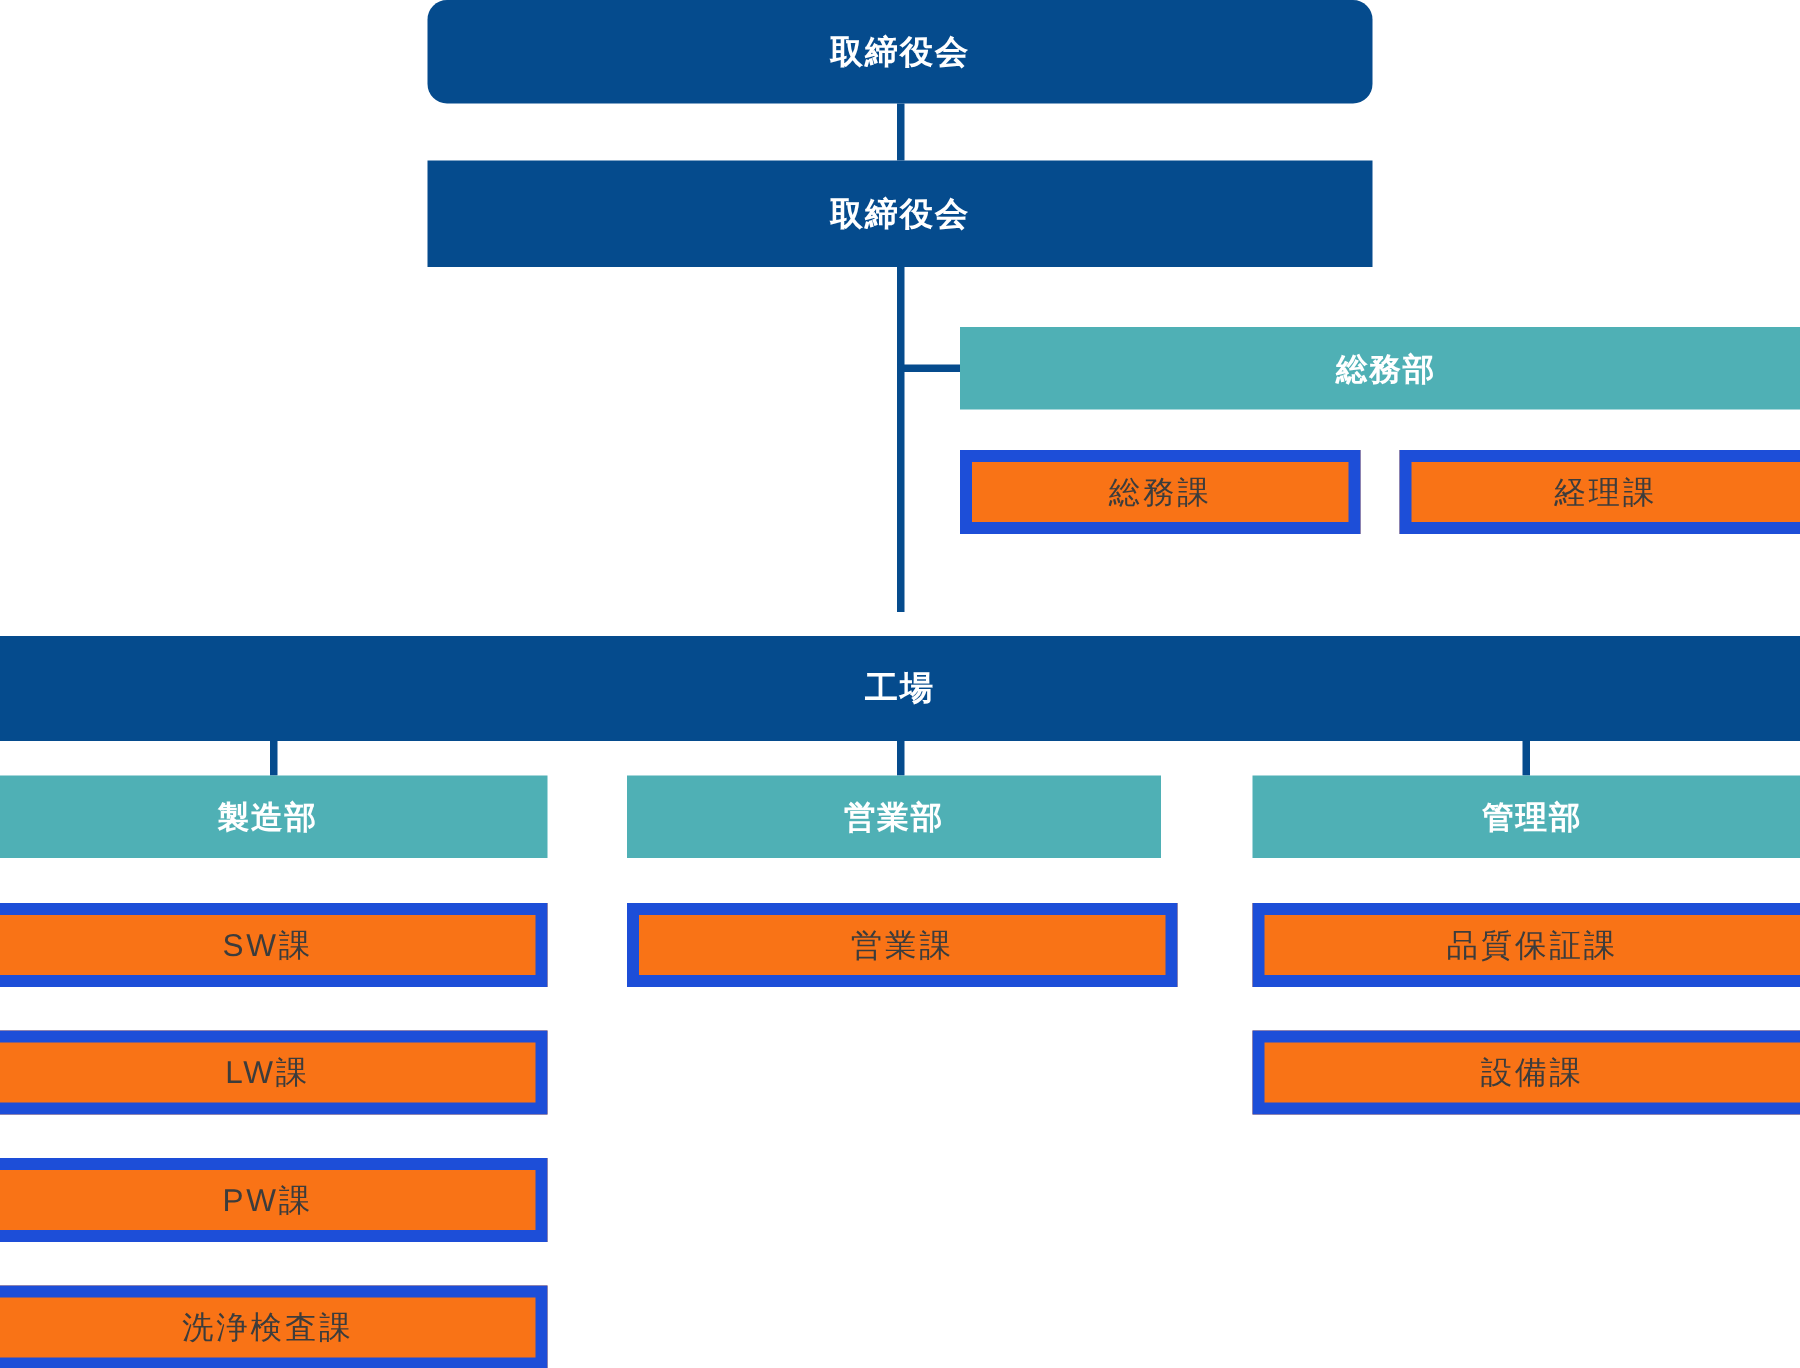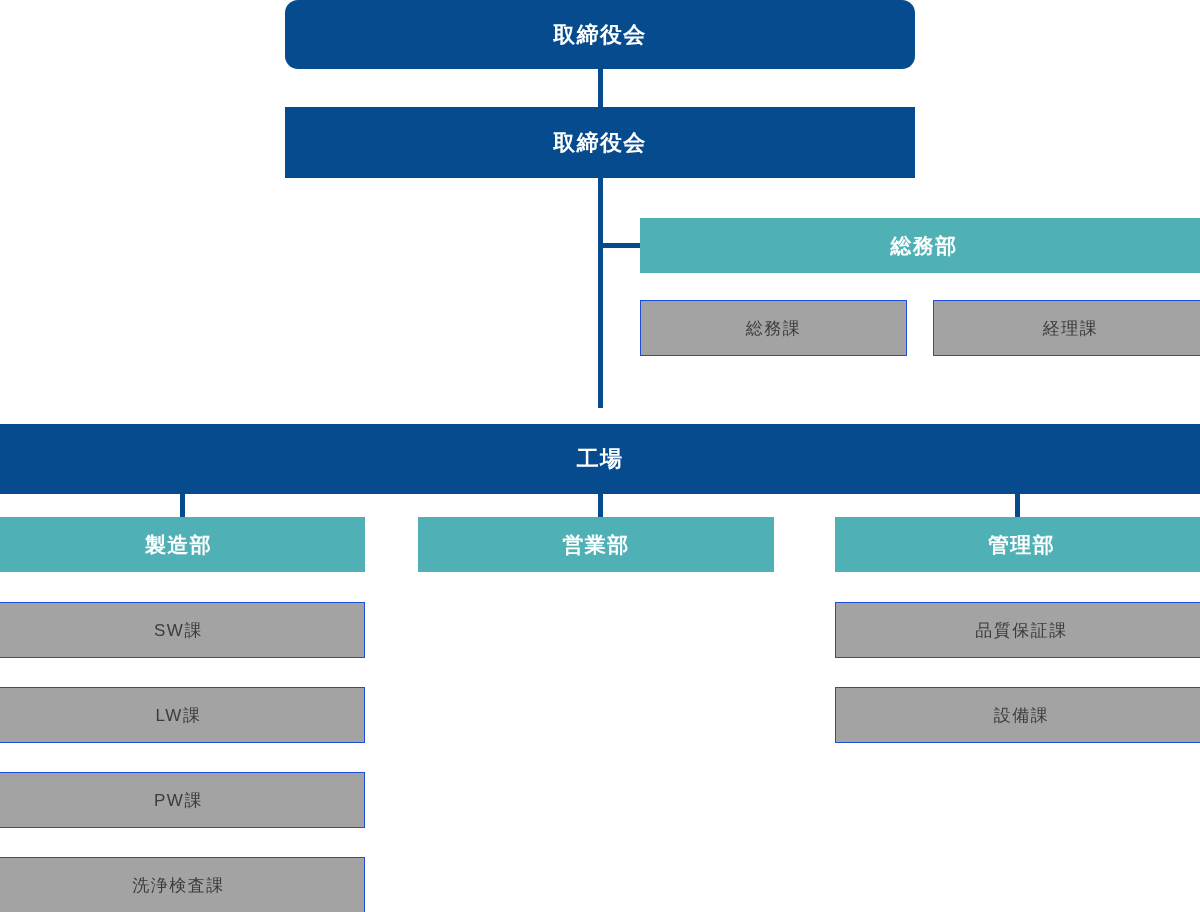--- a/index.html
+++ b/index.html
@@ -38,25 +38,25 @@
   }
 
   .node-dept {
     background: #4fb0b5;
     color: #ffffff;
     font-weight: bold;
     font-size: 21px;
   }
 
   .node-section {
-    background: #a3a3a3;
-    border: 1px solid #1d4ed8;
+    background: #f97316;
+    border: 8px solid #1d4ed8;
     color: #3c3c3c;
     font-weight: normal;
-    font-size: 17px;
+    font-size: 21px;
     letter-spacing: 0.09em;
   }
 
   
   .conn {
     position: absolute;
     background: #054b8d;
   }
   .conn-v { width: 5px; }
   .conn-h { height: 5px; }
@@ -95,20 +95,21 @@
   <div class="node node-section" style="left:-8px; top:602px; width:373px; height:56px;">SW課</div>
 
   <div class="node node-section" style="left:-8px; top:687px; width:373px; height:56px;">LW課</div>
 
   <div class="node node-section" style="left:-8px; top:772px; width:373px; height:56px;">PW課</div>
 
   <div class="node node-section" style="left:-8px; top:857px; width:373px; height:56px;">洗浄検査課</div>
 
   <div class="node node-dept" style="left:418px; top:517px; width:356px; height:55px;">営業部</div>
 
+  <div class="node node-section" style="left:418px; top:602px; width:367px; height:56px;">営業課</div>
 
   <div class="node node-dept" style="left:835px; top:517px; width:373px; height:55px;">管理部</div>
 
   <div class="node node-section" style="left:835px; top:602px; width:373px; height:56px;">品質保証課</div>
 
   <div class="node node-section" style="left:835px; top:687px; width:373px; height:56px;">設備課</div>
 
 </div>
 
 </body></html>

